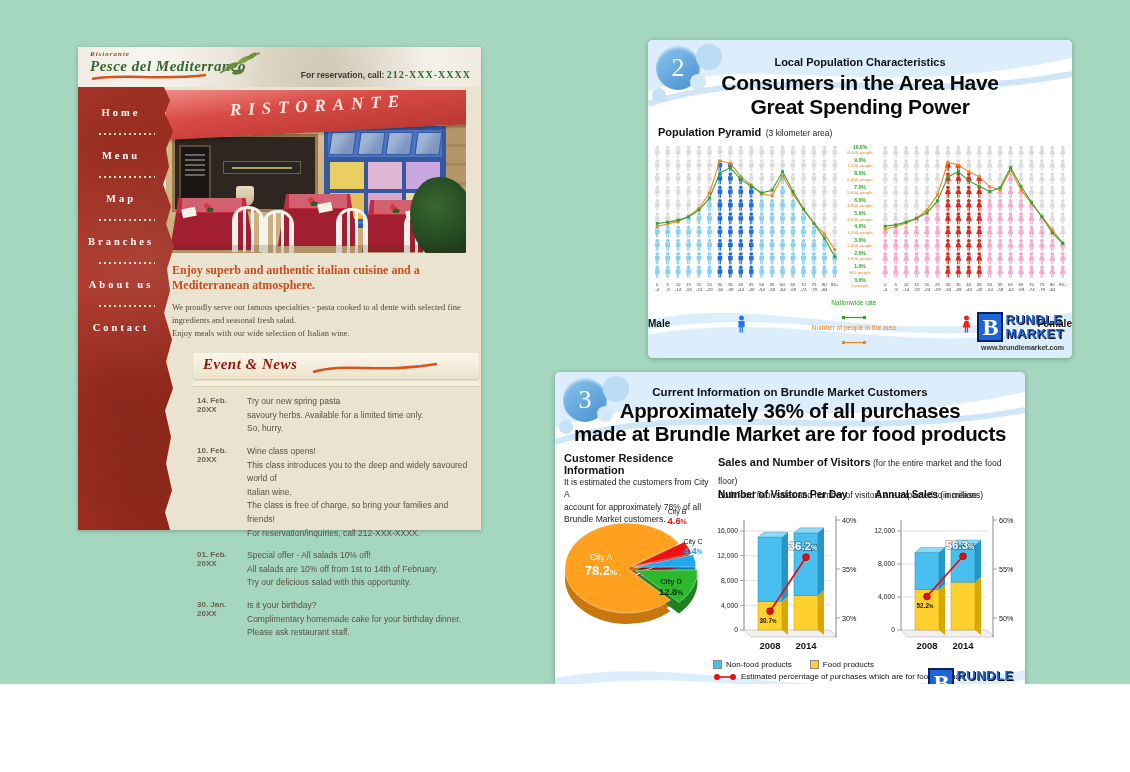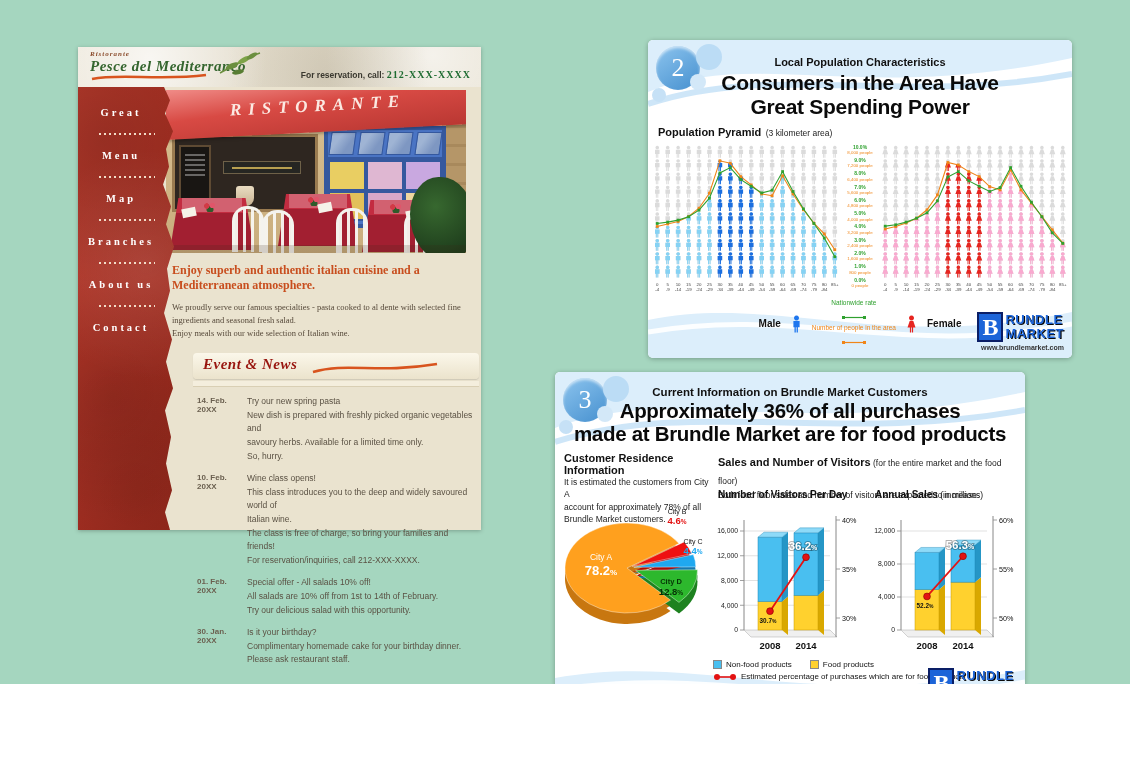--- a/index.html
+++ b/index.html
@@ -109,21 +109,21 @@
     box-shadow:inset 0 2px 3px rgba(255,255,255,.6)}
   .kicker{position:absolute;width:100%;text-align:center;font:700 11px "Liberation Sans",sans-serif;color:#111}
   .big-title{position:absolute;width:100%;text-align:center;font:700 21px "Liberation Sans",sans-serif;color:#0A0A0A;line-height:1.12;letter-spacing:-.3px}
   .sub-h{font-weight:700;font-size:11px;color:#111}
   .sub-suffix{font-weight:400;font-size:8.5px;color:#222}
   .note{font-size:8.5px;color:#222}
 
   .s2-sub{position:absolute;left:10px;top:82px}
   .s2-note{position:absolute;left:10px;top:95px}
   .s2-chart{position:absolute;left:2px;top:105px}
-  .s2-legend{position:absolute;left:0;top:259px;width:100%;display:flex;align-items:center;justify-content:center;gap:9px}
+  .s2-legend{position:absolute;left:0;top:259px;width:100%;display:flex;align-items:center;justify-content:space-between;gap:9px}
   .s2-legend .mf{font:700 10px "Liberation Sans",sans-serif;color:#111}
   .mini-legend{text-align:center;line-height:1.1}
   .ml-green{font:400 6.5px "Liberation Sans",sans-serif;color:#2FA12F}
   .ml-orange{font:400 6.5px "Liberation Sans",sans-serif;color:#F08518}
 
   .s3-left{position:absolute;left:9px;top:80px;width:150px}
   .s3-left .sub-h{font-size:11px}
   .s3-left-line{font-size:8.5px;color:#222;line-height:1.45}
   .s3-pie{position:absolute;left:2px;top:126px}
   .s3-right{position:absolute;left:163px;top:80px;width:300px}
@@ -167,21 +167,21 @@
         <ellipse cx="34" cy="7" rx="6" ry="2.2" fill="#6B8F3F" transform="rotate(-30 34 7)"></ellipse>
       </svg>
       <div class="resv">
         <span>For reservation, call:</span>
         <b>212-XXX-XXXX</b>
       </div>
     </div>
 
     <div class="sb">
       <div class="nav" id="site-nav">
-          <div class="nav-item">Great</div>
+          <div class="nav-item">Home</div>
           <div class="nav-sep"></div>
           <div class="nav-item">Menu</div>
           <div class="nav-sep"></div>
           <div class="nav-item">Map</div>
           <div class="nav-sep"></div>
           <div class="nav-item">Branches</div>
           <div class="nav-sep"></div>
           <div class="nav-item">About us</div>
           <div class="nav-sep"></div>
           <div class="nav-item">Contact</div>
@@ -259,21 +259,20 @@
         <svg class="ev-swash" width="130" height="14">
             <path d="M2 11 C36 1,66 13,126 3" stroke="#D8541E" stroke-width="2.6" fill="none"></path>
           </svg>
       </div>
       <div class="ev-strip"></div>
       <div class="events" id="events-list">
           <div class="ev-row">
             <div class="ev-date">14. Feb. 20XX</div>
             <div class="ev-lines">
               <div>Try our new spring pasta</div>
-              <div>New dish is prepared with freshly picked organic vegetables and</div>
               <div>savoury herbs. Available for a limited time only.</div>
               <div>So, hurry.</div>
             </div>
           </div>
           <div class="ev-row">
             <div class="ev-date">10. Feb. 20XX</div>
             <div class="ev-lines">
               <div>Wine class opens!</div>
               <div>This class introduces you to the deep and widely savoured world of</div>
               <div>Italian wine.</div>

